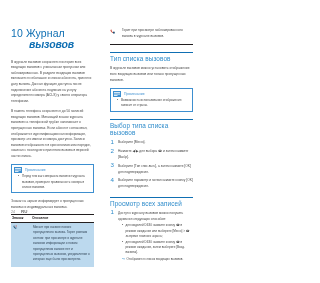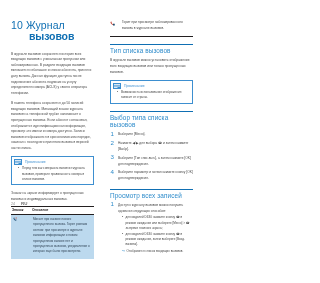--- a/index.html
+++ b/index.html
@@ -10,21 +10,21 @@
   body {
     width: 200px;
     height: 283px;
     font-family: "Liberation Sans", sans-serif;
     color: #231f20;
     position: relative;
     overflow: hidden;
   }
   .page {
     position: absolute;
-    left: 0; top: 8px;
+    left: 0; top: 16px;
     width: 200px; height: 207px;
     background: #fff;
   }
   .cols {
     position: absolute;
     left: 11px;
     top: 12px;
     width: 182px;
     height: 243px;
   }
@@ -47,20 +47,21 @@
     font-weight: 400;
     letter-spacing: .1px;
     white-space: nowrap;
   }
   .chapter-num { margin-right: 3px; }
   .chapter-line2 {
     font-size: 10.5px;
     font-weight: 700;
     margin-left: 18px;
     letter-spacing: -.1px;
+    font-style: italic;
   }
 
   
   p.body {
     font-size: 3.25px;
     line-height: 1.72;
     margin: 0 0 5px 0;
     text-align: left;
     color: #4a4a4a;
     letter-spacing: .02px;

